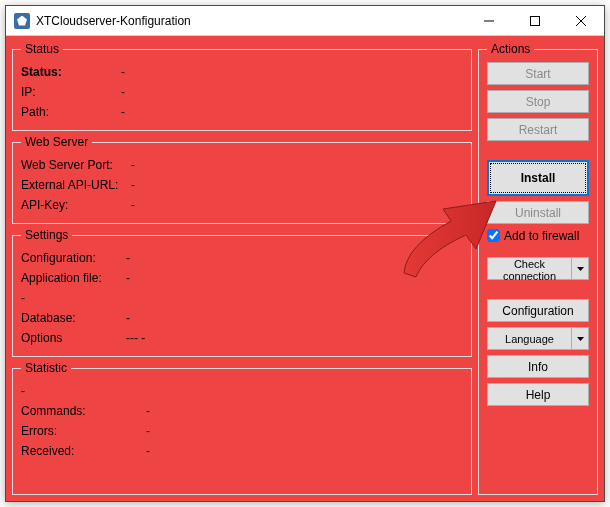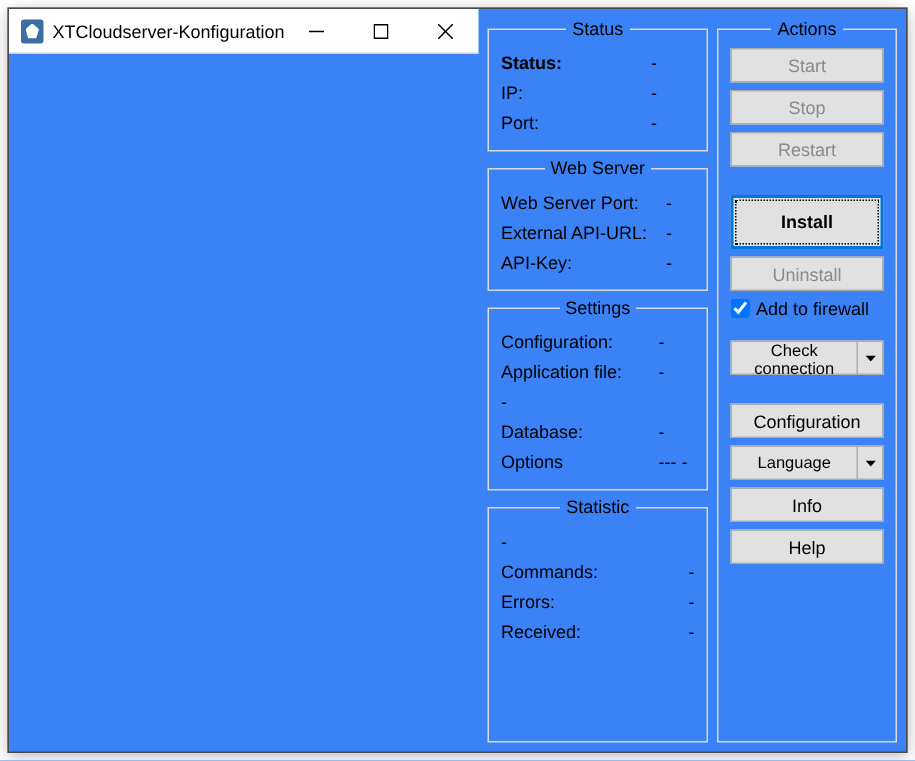--- a/index.html
+++ b/index.html
@@ -7,24 +7,24 @@
     margin: 0;
     padding: 5px;
     background: #fff;
     font-family: "Segoe UI", Tahoma, sans-serif;
     font-size: 12px;
     color: #000;
   }
   .window {
     width: 600px;
     height: 497px;
-    background: #3b82f6;
+    background: #ef4444;
     border: 1px solid #4a4a4a;
     display: flex;
-    flex-direction: row;
+    flex-direction: column;
     box-shadow: 0 2px 10px rgba(0,0,0,0.3);
   }
   .titlebar {
     height: 30px;
     background: #fff;
     display: flex;
     align-items: center;
     border-bottom: 1px solid #d0d0d0;
   }
   .titlebar-icon {
@@ -67,21 +67,20 @@
   }
   fieldset {
     border: 1px solid #d9d9d9;
     margin: 0;
     padding: 6px 8px 8px 8px;
   }
   legend {
     padding: 0 4px;
     color: #000;
     font-size: 12px;
-    text-align: center;
   }
   .kv { display: flex; padding: 3px 0; }
   .kv-label { width: 100px; }
   .kv-label.bold { font-weight: bold; }
   .kv-value { flex: 1; }
   .left-col .webserver .kv-label { width: 110px; }
   .left-col .settings .kv-label { width: 105px; }
   .left-col .statistic .kv-label { width: 125px; }
   .action-btn {
     display: block;
@@ -184,21 +183,21 @@
         <legend>Status</legend>
         <div class="kv">
           <div class="kv-label bold">Status:</div>
           <div class="kv-value">-</div>
         </div>
         <div class="kv">
           <div class="kv-label">IP:</div>
           <div class="kv-value">-</div>
         </div>
         <div class="kv">
-          <div class="kv-label">Port:</div>
+          <div class="kv-label">Path:</div>
           <div class="kv-value">-</div>
         </div>
       </fieldset>
 
       <fieldset class="webserver">
         <legend>Web Server</legend>
         <div class="kv">
           <div class="kv-label">Web Server Port:</div>
           <div class="kv-value">-</div>
         </div>

